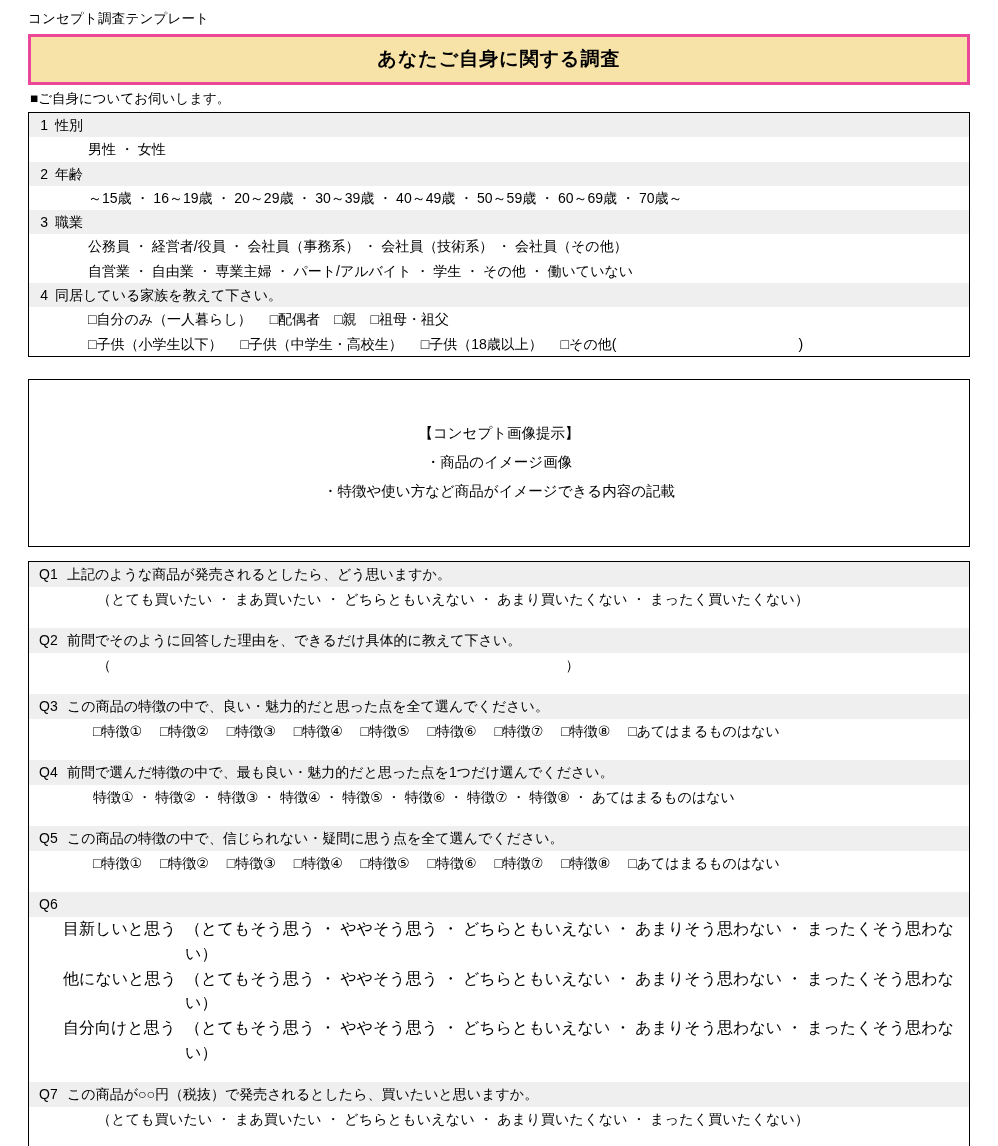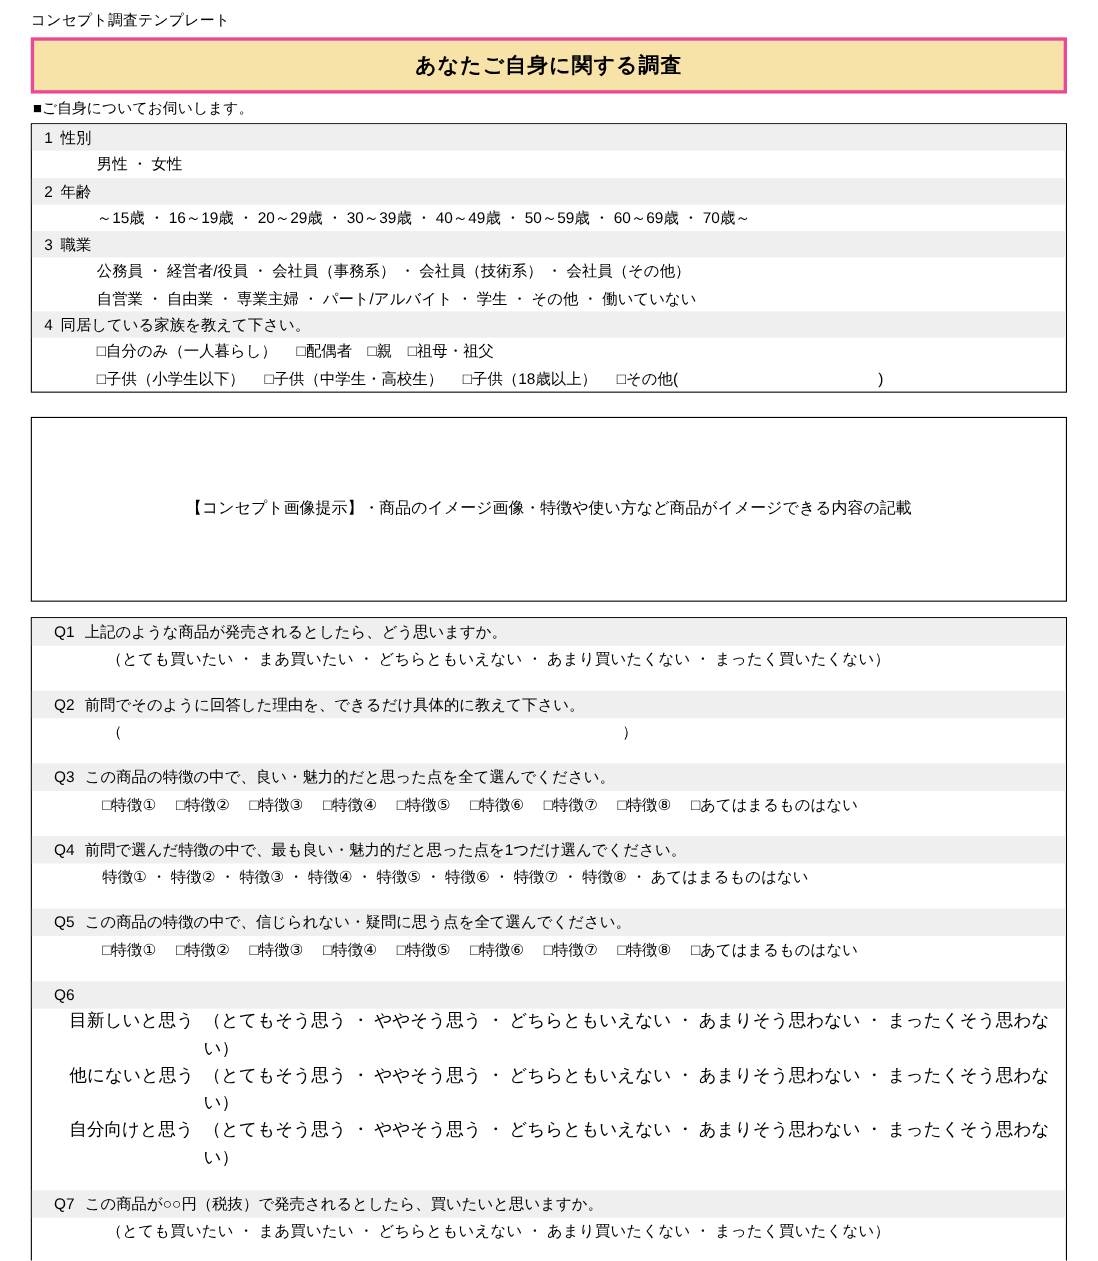--- a/index.html
+++ b/index.html
@@ -67,21 +67,21 @@
   }
   .row.indent .txt {
     padding-left: 33px;
   }
   .concept-box {
     margin-top: 22px;
     border: 1px solid #000000;
     height: 168px;
     box-sizing: border-box;
     display: flex;
-    flex-direction: row;
+    flex-direction: column;
     align-items: center;
     justify-content: center;
     font-size: 14.5px;
     line-height: 2.0;
   }
   .q-block {
     margin-top: 14px;
     border: 1px solid #000000;
     box-sizing: border-box;
     padding-bottom: 0;
@@ -96,21 +96,21 @@
     width: 34px;
     flex: 0 0 auto;
     padding-left: 6px;
     box-sizing: border-box;
   }
   .qrow .qtxt {
     flex: 1 1 auto;
   }
   .qhead {
     background: #efefef;
-    padding: 2px 14px;
+    padding: 2px 4px;
   }
   .qans {
     padding: 2px 0 2px 0;
   }
   .qans .qtxt {
     padding-left: 34px;
   }
   .qans.tight .qtxt {
     padding-left: 30px;
   }

